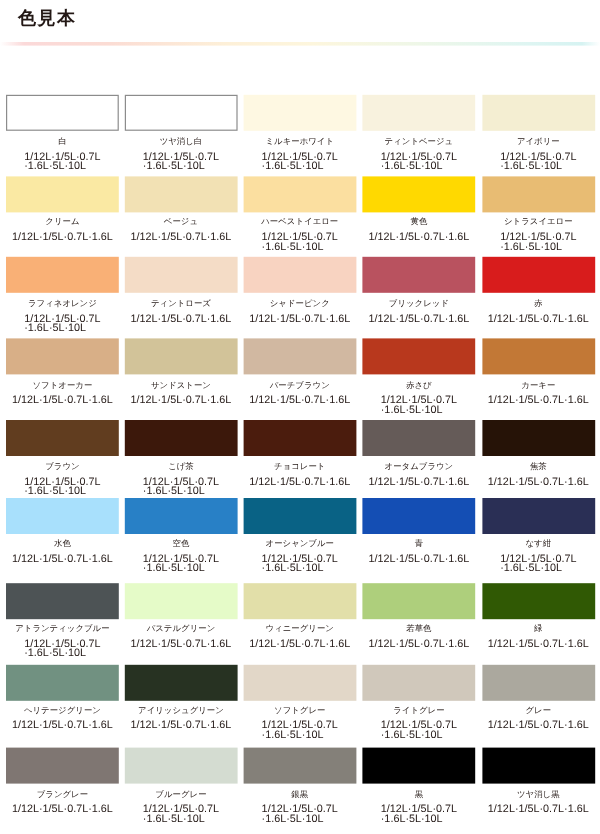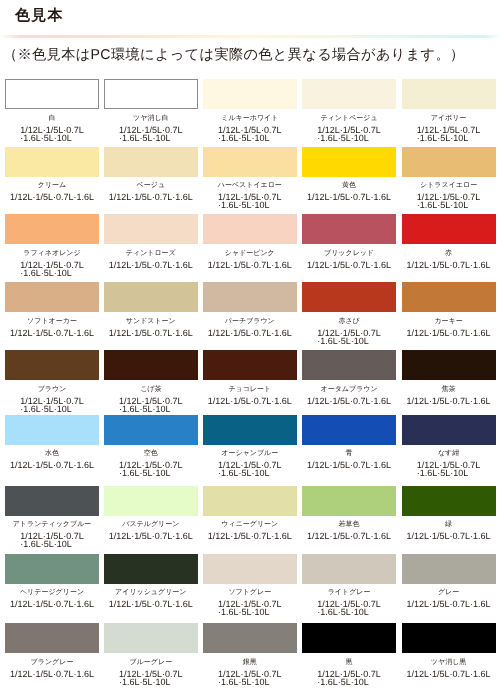--- a/index.html
+++ b/index.html
@@ -23,21 +23,20 @@
   .sizes-wrap{text-align:center;margin-top:3px;line-height:0;font-size:0;}
   .sizes-inner{display:inline-block;text-align:left;vertical-align:top;}
   .csize{font-size:9px;color:#231815;line-height:8px;white-space:nowrap;margin:0;}
 </style>
 </head>
 <body>
 
 <div class="page">
   <h1 class="page-title">色見本</h1>
   <div class="divider"></div>
-  <div class="note">（※色見本はPC環境によっては実際の色と異なる場合があります。）</div>
   <div class="grid" id="grid">
       <div class="row" style="top: 79px;">
         <div class="cell" style="left: 5px;">
           <div class="sw bordered" style="background: rgb(255, 255, 255);"></div>
           <div class="cname">白</div>
           <div class="sizes-wrap"><div class="sizes-inner"><div class="csize">1/12L·1/5L·0.7L</div><div class="csize">·1.6L·5L·10L</div></div></div>
         </div>
         <div class="cell" style="left: 103.8px;">
           <div class="sw bordered" style="background: rgb(255, 255, 255);"></div>
           <div class="cname">ツヤ消し白</div>

